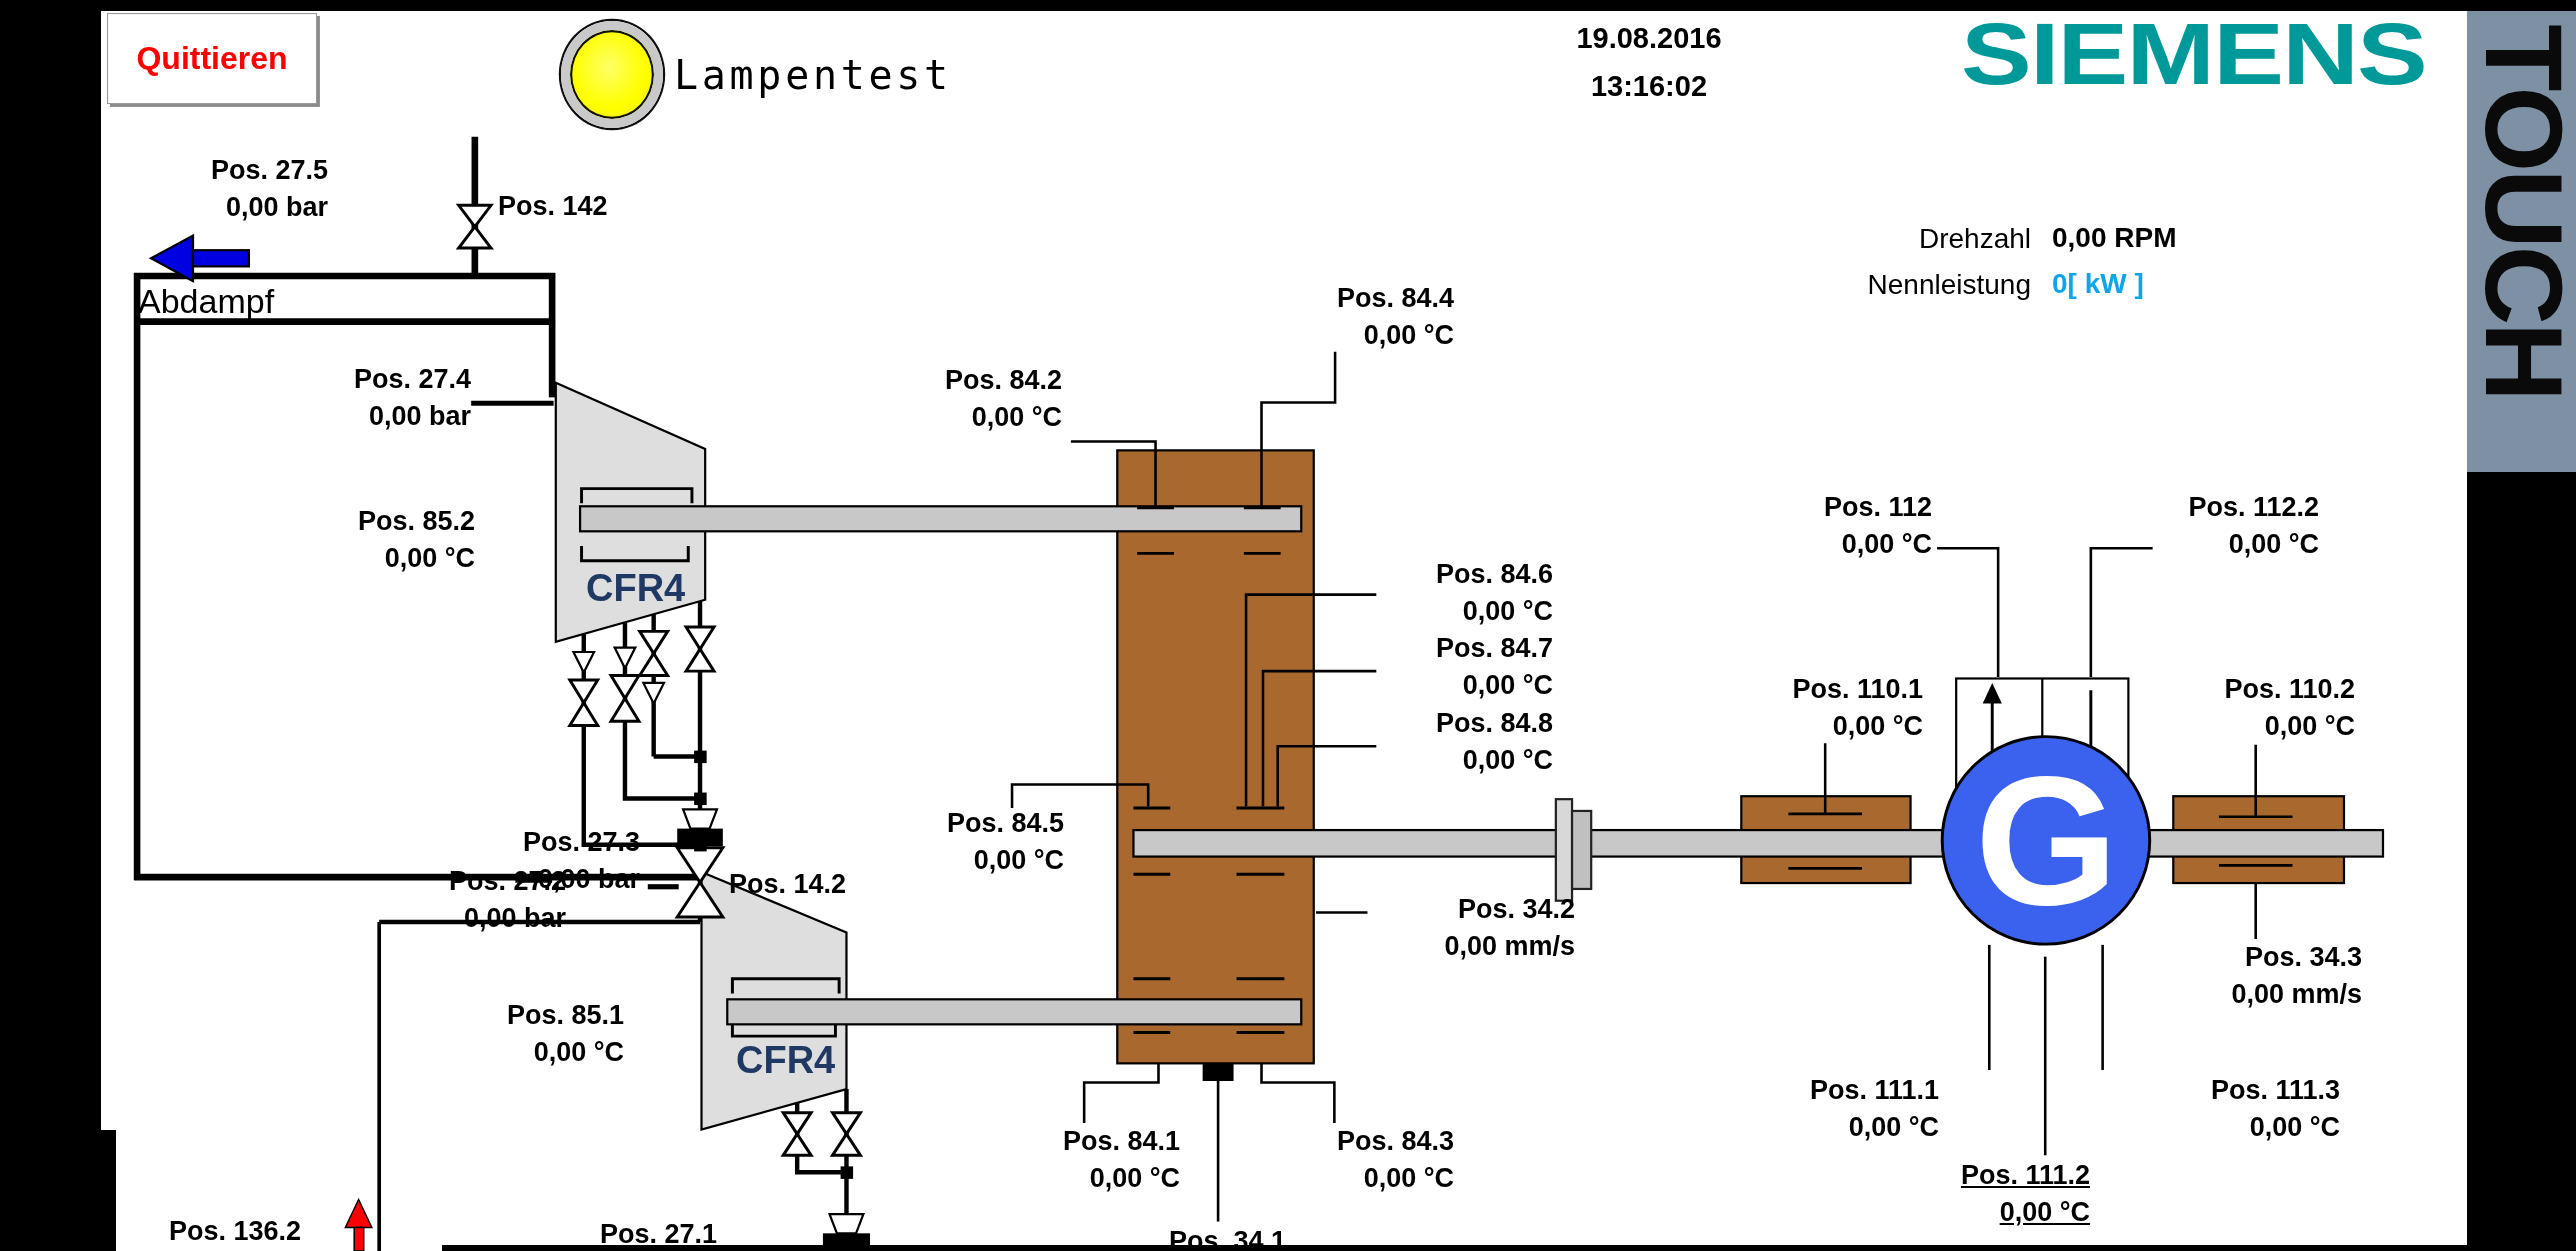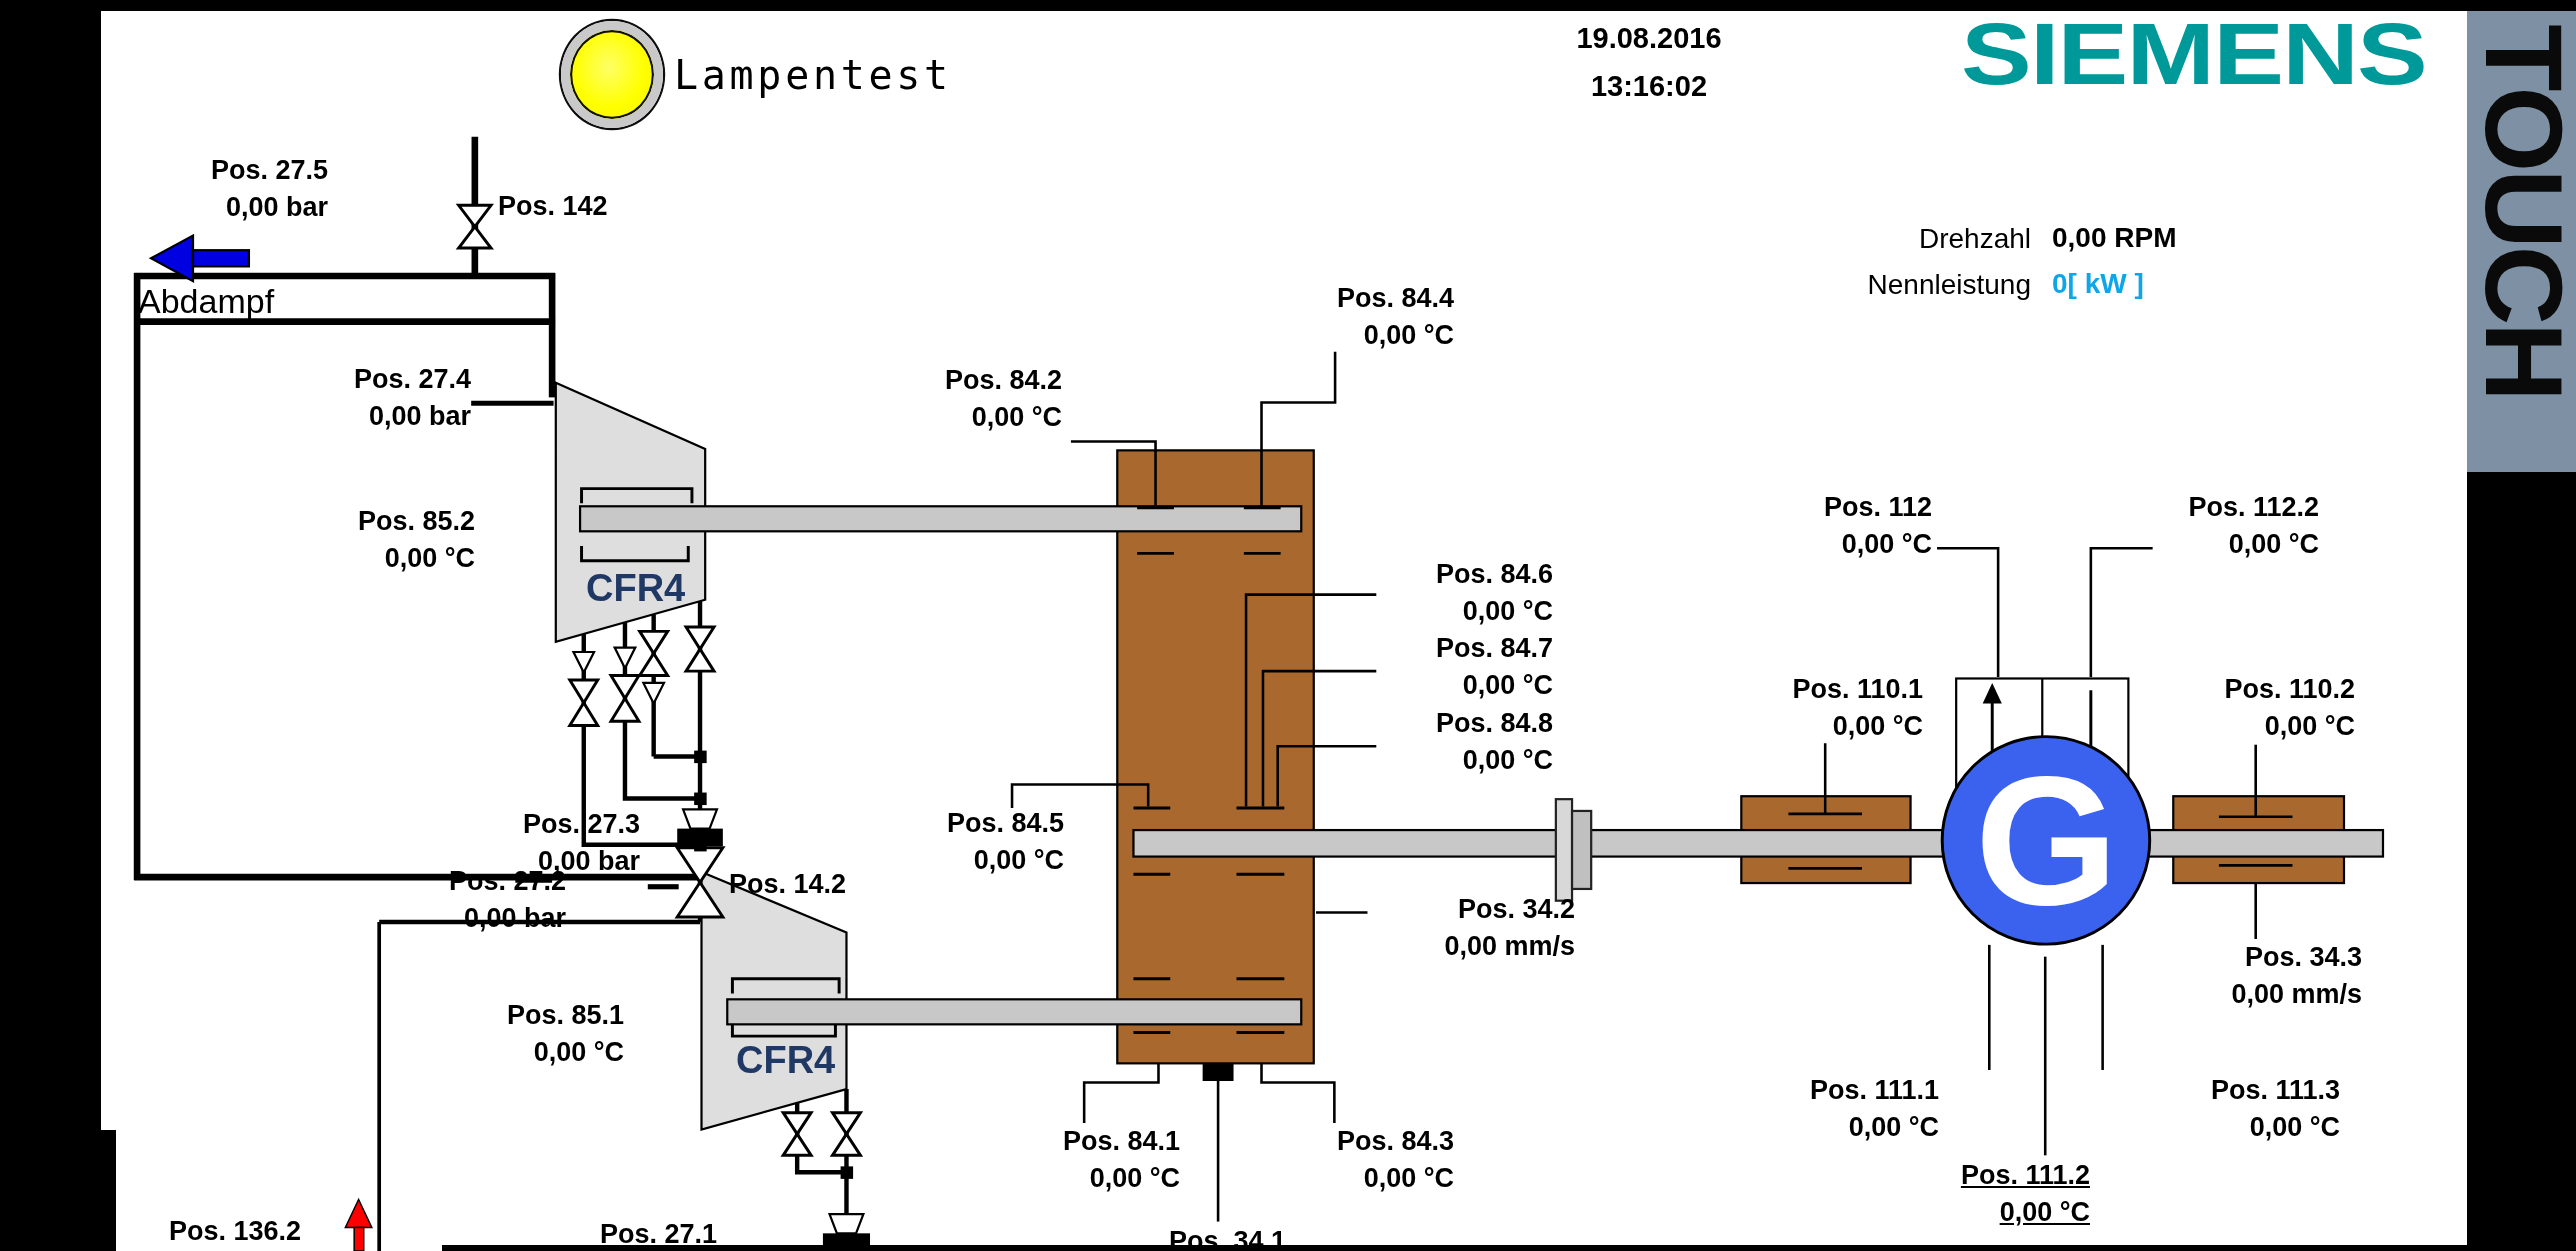--- a/index.html
+++ b/index.html
@@ -203,20 +203,21 @@
 
   <div class="blk" style="left:0;top:0;width:2576px;height:11px;"></div>
   <div class="blk" style="left:0;top:0;width:101px;height:1251px;"></div>
   <div class="blk" style="left:0;top:1130px;width:116px;height:121px;"></div>
   <div class="blk" style="left:2467px;top:472px;width:109px;height:779px;"></div>
   <div class="blk" style="left:442px;top:1245px;width:2025px;height:5.9px;"></div>
 
   <div id="touch-bar"></div>
   <div id="touch-text">TOUCH</div>
 
+  <button id="quit-btn">Quittieren</button>
   <div id="lamp"></div>
   <div id="lampentest">Lampentest</div>
   <div id="datetime">
     <div class="d">19.08.2016</div>
     <div class="t">13:16:02</div>
   </div>
   <div id="siemens">SIEMENS</div>
 
   <div class="ro-label" style="left:1825px;top:223px;">Drehzahl</div>
   <div class="ro-value" style="left:2052px;top:222px;">0,00 RPM</div>
@@ -236,21 +237,21 @@
     <div>Pos. 142</div>
   </div>
   <div class="lbl" style="left:272px;top:361px;width:199px;">
     <div>Pos. 27.4</div>
     <div>0,00 bar</div>
   </div>
   <div class="lbl" style="left:276px;top:503px;width:199px;">
     <div>Pos. 85.2</div>
     <div>0,00 °C</div>
   </div>
-  <div class="lbl" style="left:427px;top:806px;width:213px;">
+  <div class="lbl" style="left:427px;top:824px;width:213px;">
     <div>Pos. 27.3</div>
     <div>0,00 bar</div>
   </div>
   <div class="lbl single" style="left:729px;top:866px;">
     <div>Pos. 14.2</div>
   </div>
   <div class="lbl" style="left:353px;top:863px;width:213px;">
     <div>Pos. 27.2</div>
     <div>0,00 bar</div>
   </div>

